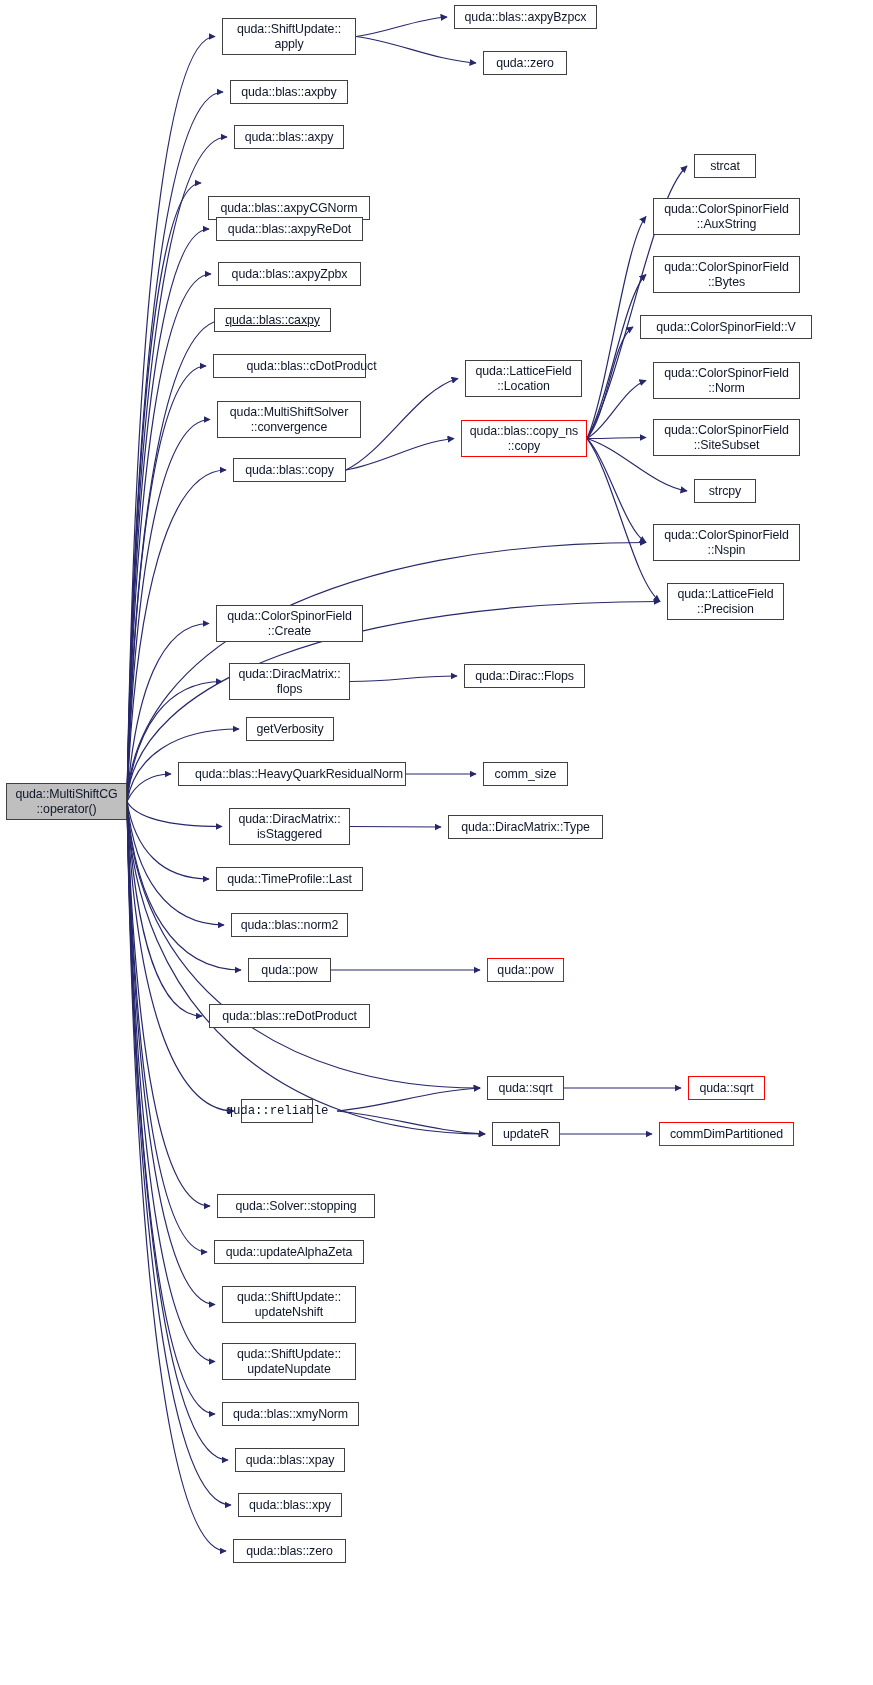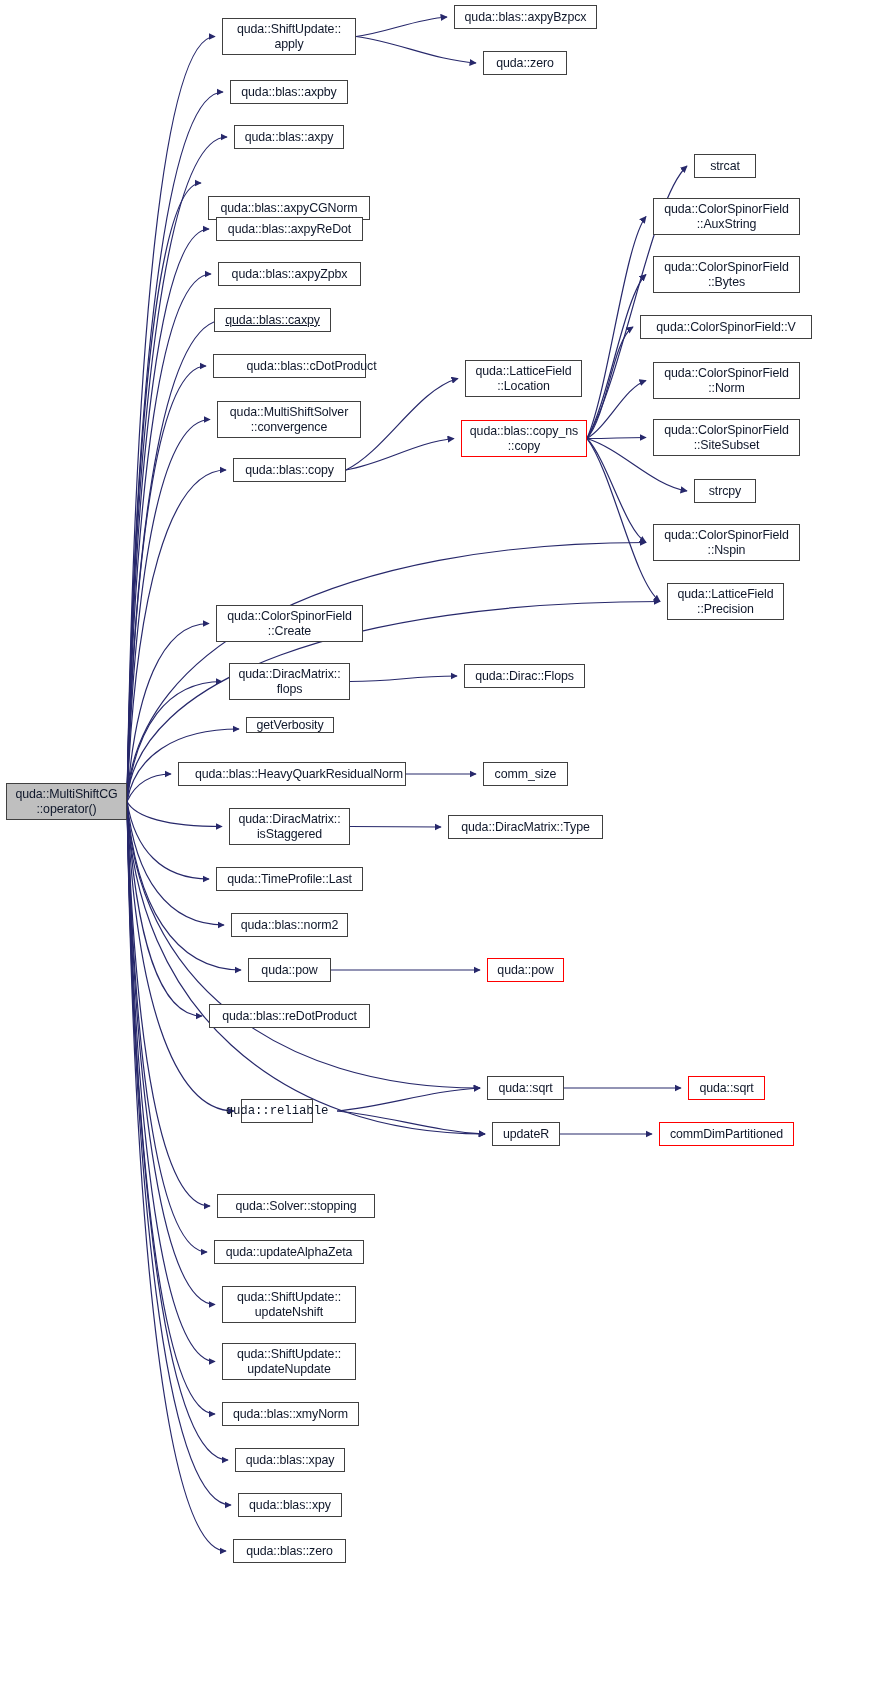--- a/index.html
+++ b/index.html
@@ -147,21 +147,21 @@
       <div class="node" style="left: 694px; top: 479px; width: 62px; height: 24px;"><span>strcpy</span></div>
       <div class="node" style="left: 653px; top: 524px; width: 147px; height: 37px;"><span>quda::ColorSpinorField
 ::Nspin</span></div>
       <div class="node" style="left: 667px; top: 583px; width: 117px; height: 37px;"><span>quda::LatticeField
 ::Precision</span></div>
       <div class="node" style="left: 216px; top: 605px; width: 147px; height: 37px;"><span>quda::ColorSpinorField
 ::Create</span></div>
       <div class="node" style="left: 229px; top: 663px; width: 121px; height: 37px;"><span>quda::DiracMatrix::
 flops</span></div>
       <div class="node" style="left: 464px; top: 664px; width: 121px; height: 24px;"><span>quda::Dirac::Flops</span></div>
-      <div class="node" style="left: 246px; top: 717px; width: 88px; height: 16px;"><span>getVerbosity</span></div>
+      <div class="node" style="left: 246px; top: 717px; width: 88px; height: 24px;"><span>getVerbosity</span></div>
       <div class="node" style="left: 178px; top: 762px; width: 228px; height: 24px; padding-left: 14px;"><span>quda::blas::HeavyQuarkResidualNorm</span></div>
       <div class="node" style="left: 483px; top: 762px; width: 85px; height: 24px;"><span>comm_size</span></div>
       <div class="node" style="left: 229px; top: 808px; width: 121px; height: 37px;"><span>quda::DiracMatrix::
 isStaggered</span></div>
       <div class="node" style="left: 448px; top: 815px; width: 155px; height: 24px;"><span>quda::DiracMatrix::Type</span></div>
       <div class="node" style="left: 216px; top: 867px; width: 147px; height: 24px;"><span>quda::TimeProfile::Last</span></div>
       <div class="node" style="left: 231px; top: 913px; width: 117px; height: 24px;"><span>quda::blas::norm2</span></div>
       <div class="node" style="left: 248px; top: 958px; width: 83px; height: 24px;"><span>quda::pow</span></div>
       <div class="node red" style="left: 487px; top: 958px; width: 77px; height: 24px;"><span>quda::pow</span></div>
       <div class="node" style="left: 209px; top: 1004px; width: 161px; height: 24px;"><span>quda::blas::reDotProduct</span></div>

